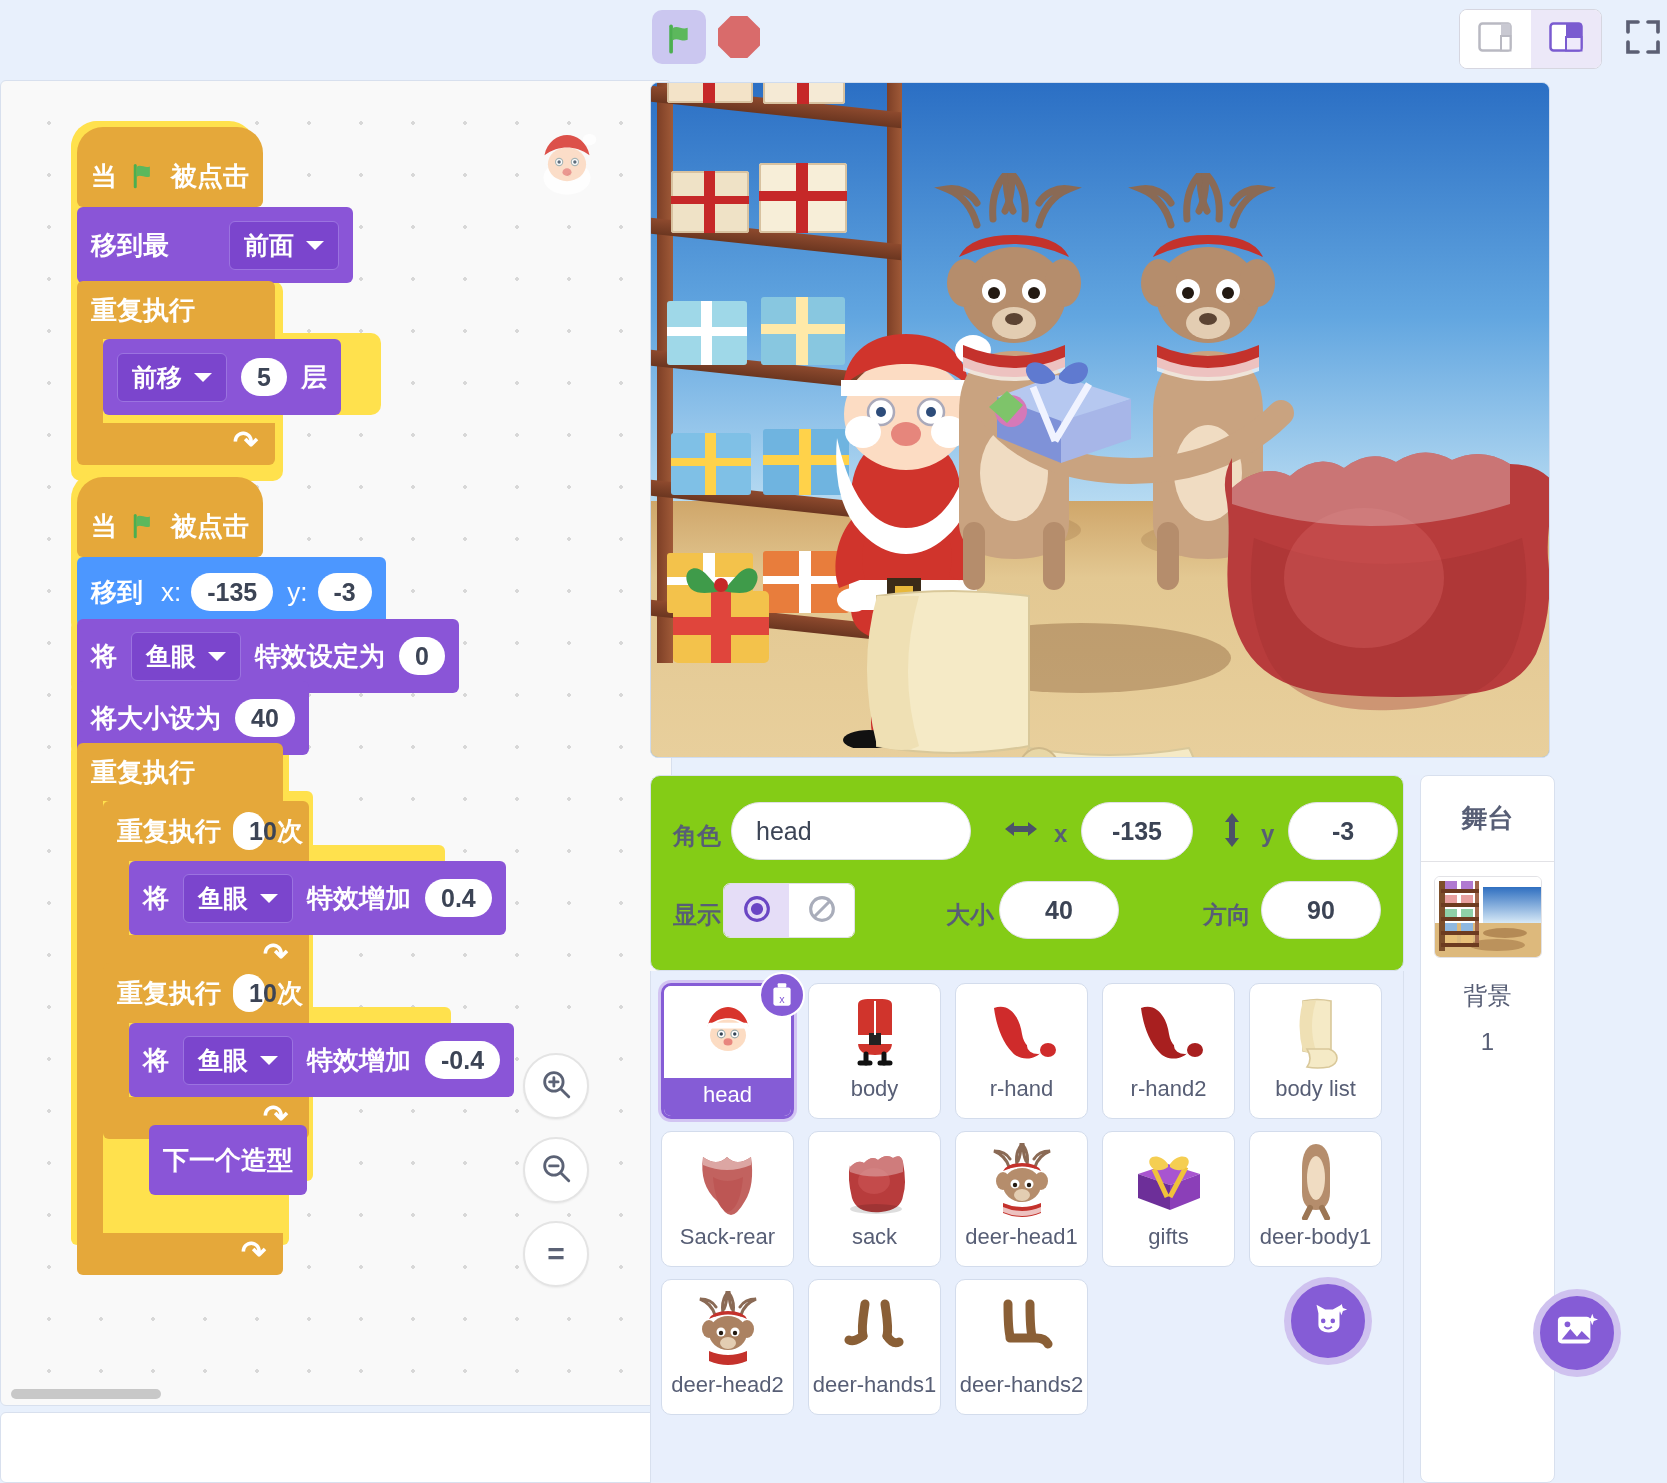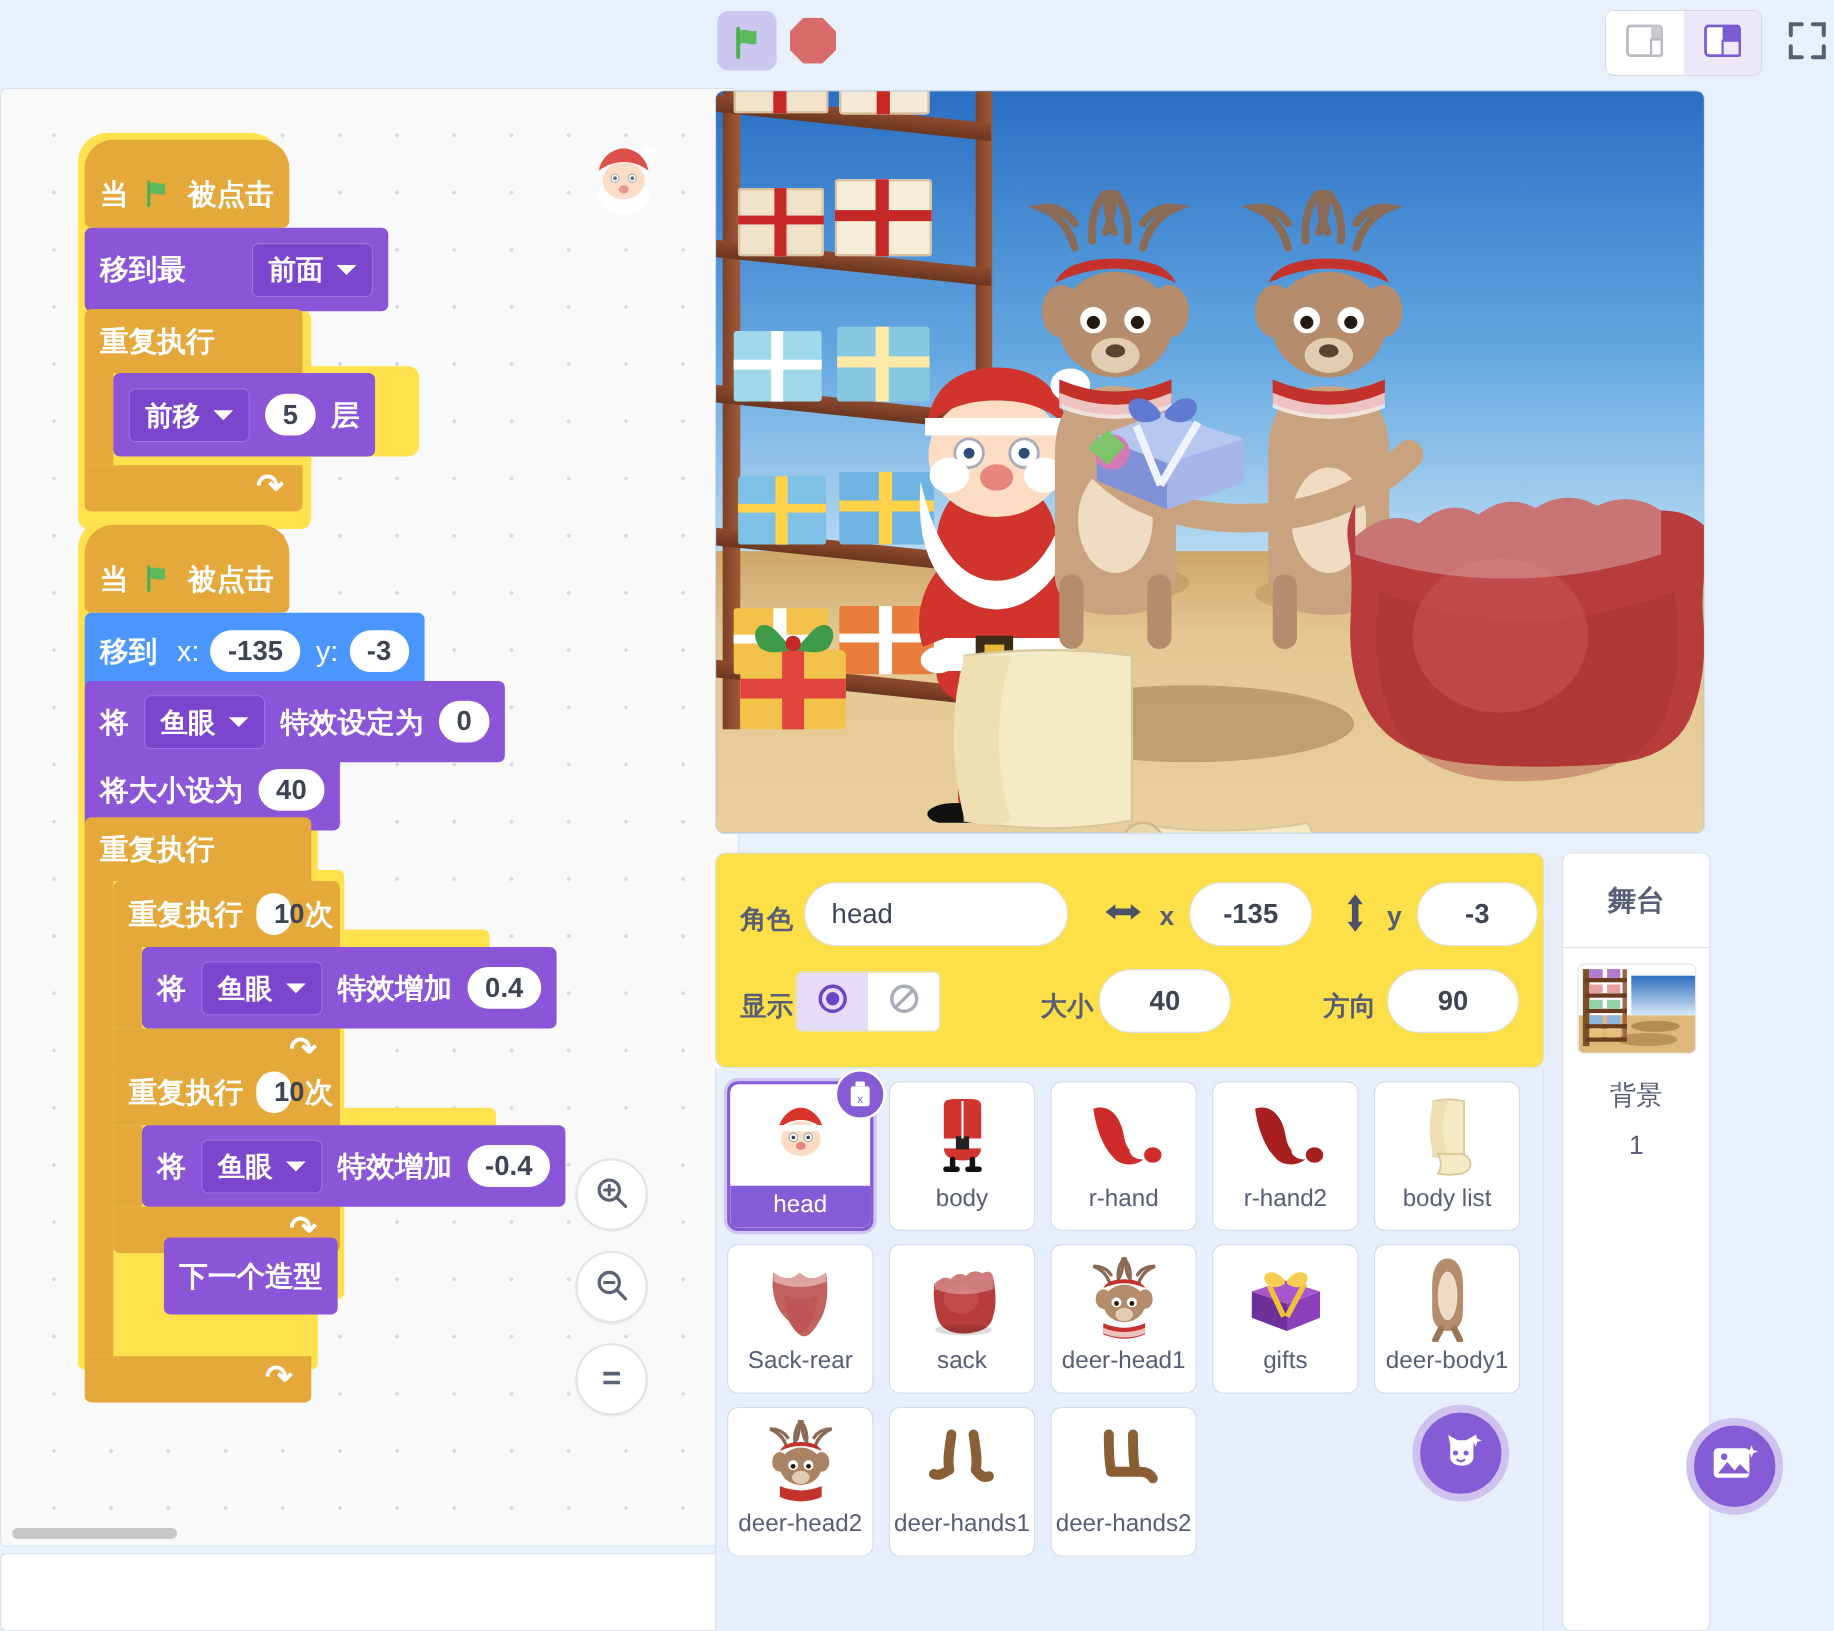--- a/index.html
+++ b/index.html
@@ -166,21 +166,21 @@
   
   .deer { position:absolute; }
   
   #sack { position:absolute; right:-10px; top:345px; width:345px; height:290px; }
   
   #checklist { position:absolute; left:200px; top:505px; width:360px; height:215px; }
 
   
   #sprite-info {
     position: absolute; left: 650px; top: 775px; width: 754px; height: 196px;
-    background: #fde047; border: 1px solid #d8e0ee; border-radius: 10px;
+    background: #84cc16; border: 1px solid #d8e0ee; border-radius: 10px;
   }
   .si-label {
     color: #575e75; font-size: 24px; font-weight: bold;
   }
   .si-field {
     background: #fff; border: 1px solid #dfe0e6; border-radius: 999px;
     color: #3c4455; font-size: 25px;
     display: flex; align-items: center;
   }
   .si-small { justify-content: center; font-weight: bold; }

